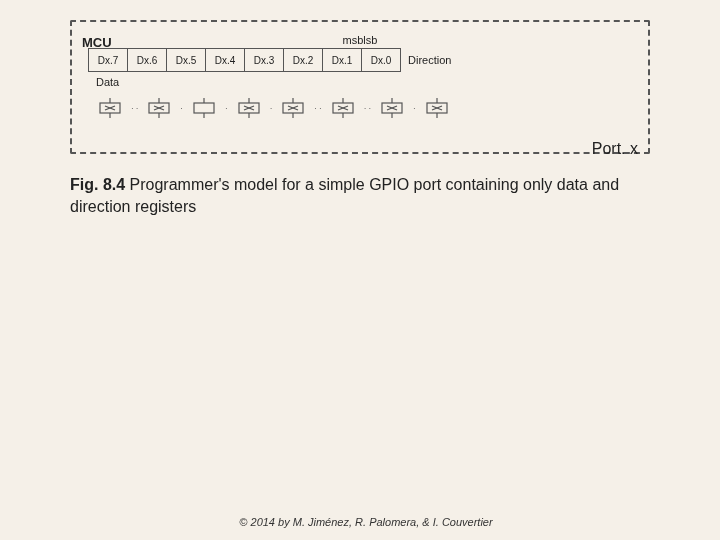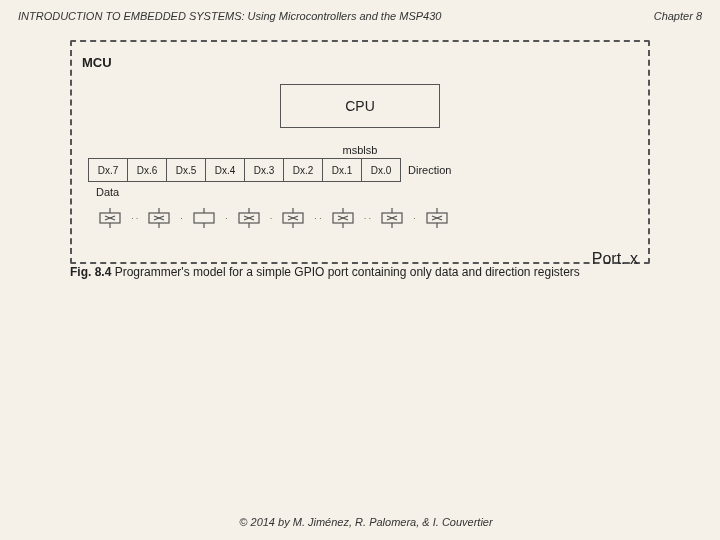--- a/index.html
+++ b/index.html
@@ -127,22 +127,22 @@
       height: 20px;
     }
     .dot-sep {
       font-size: 8px;
       color: #555;
       margin: 0 1px;
     }
     
     .fig-caption {
       width: 580px;
-      margin: 0 auto 0 auto;
-      font-size: 12px;
+      margin: 20px auto 0 auto;
+      font-size: 16px;
       line-height: 1.4;
     }
     .fig-caption strong {
       font-weight: bold;
     }
     .footer {
       position: absolute;
       bottom: 12px;
       left: 12px;
       right: 0;
@@ -150,33 +150,26 @@
       font-size: 11px;
       font-style: italic;
       color: #333;
     }
   </style>
 </head>
 <body>
 
 <div class="page">
 
-  <div class="header">
-    <span>INTRODUCTION TO EMBEDDED SYSTEMS: Using Microcontrollers and the MSP430</span>
-    <span>Chapter 8</span>
-  </div>
 
   <div class="main-content">
     <div class="diagram-area">
       <div class="mcu-box">
         <span class="mcu-label">MCU</span>
 
-        <div class="cpu-box">
-          <span>CPU</span>
-        </div>
 
         <div class="bit-labels">
           <span>msb</span>
           <span>lsb</span>
         </div>
 
         <div class="register-row">
           <div class="register-cells">
             <div class="cell">Dx.7</div>
             <div class="cell">Dx.6</div>

